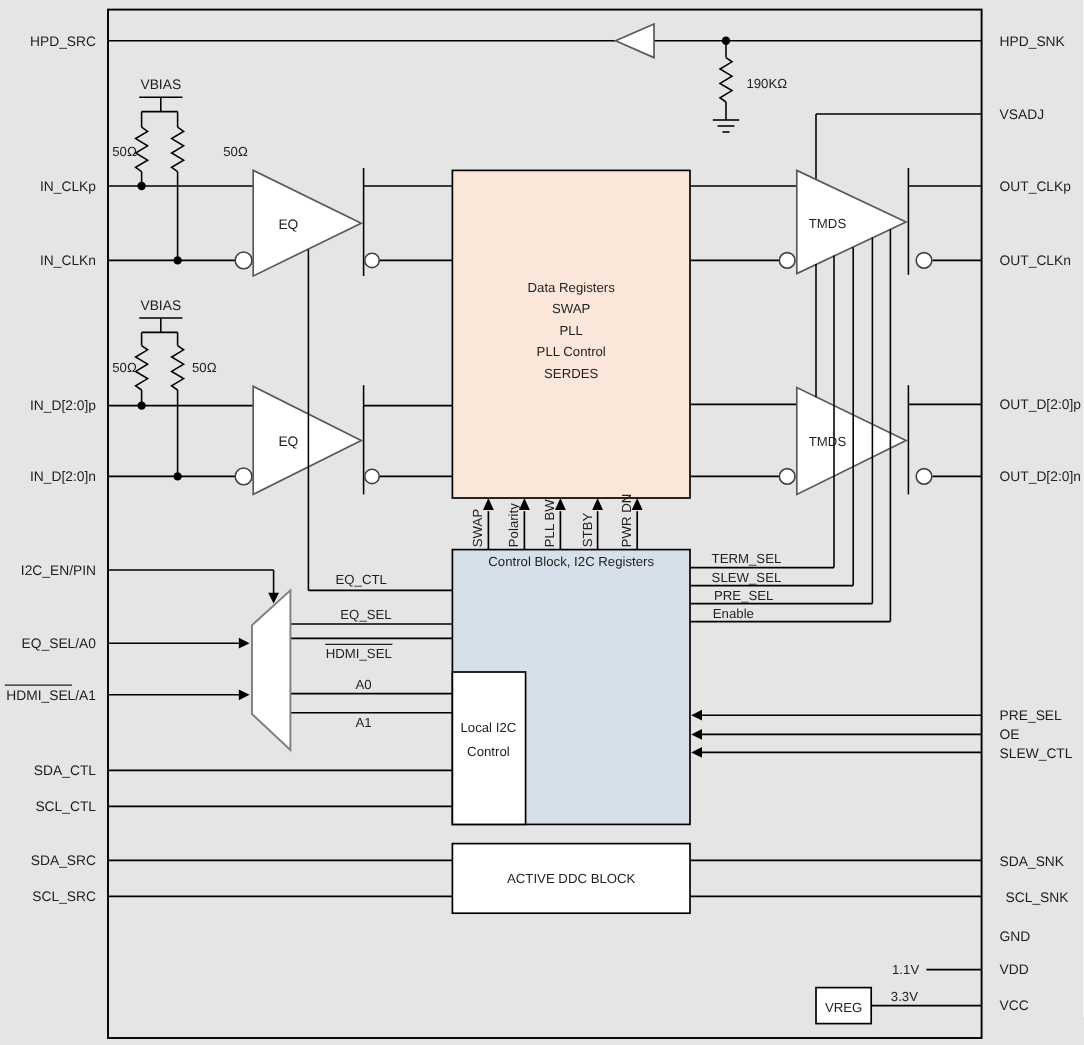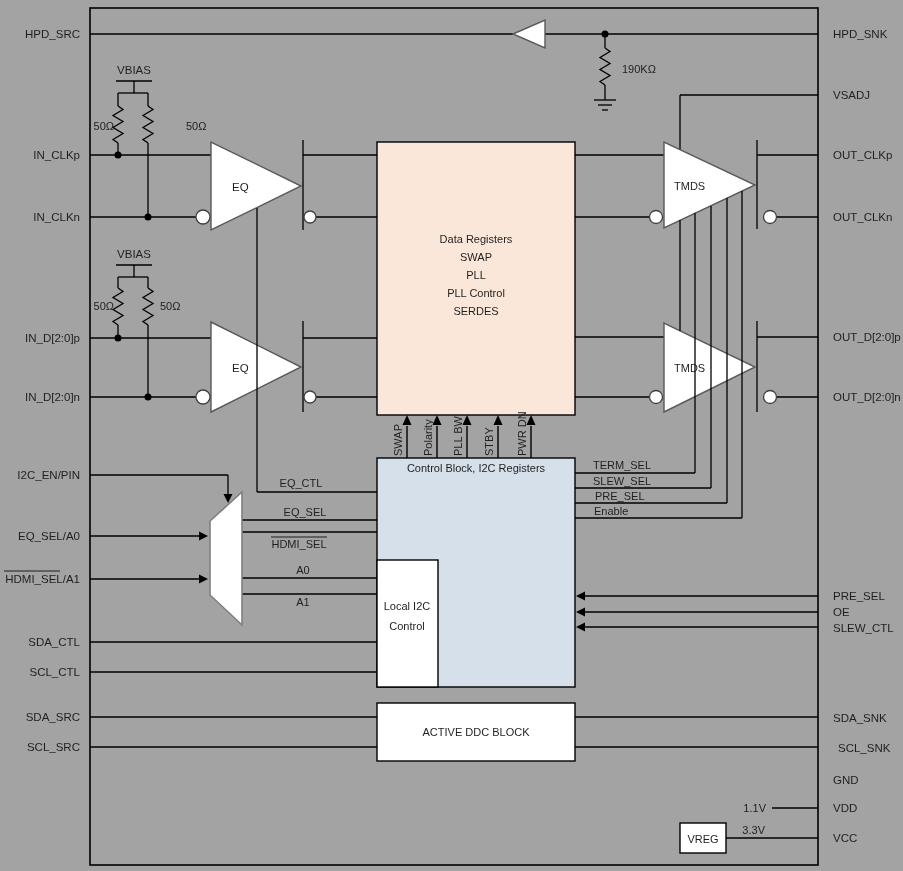--- a/index.html
+++ b/index.html
@@ -1,16 +1,16 @@
 <!DOCTYPE html>
 <html><head>
 <meta charset="utf-8">
 <style>
   html,body{margin:0;padding:0;background:#ffffff;}
-  .stage{position:relative;width:903px;height:871px;background:#a3a3a3;font-family:"Liberation Sans",sans-serif;}
+  .stage{position:relative;width:903px;height:871px;background:#e5e5e5;font-family:"Liberation Sans",sans-serif;}
   svg{display:block;}
   text{fill:#1f1f1f;font-family:"Liberation Sans",sans-serif;font-size:11.5px;}
   .inner{font-size:11px;}
   .blocktext{font-size:11px;}
   .vlabel{font-size:11px;}
 </style>
 </head>
 <body>
 
 <div class="stage">

